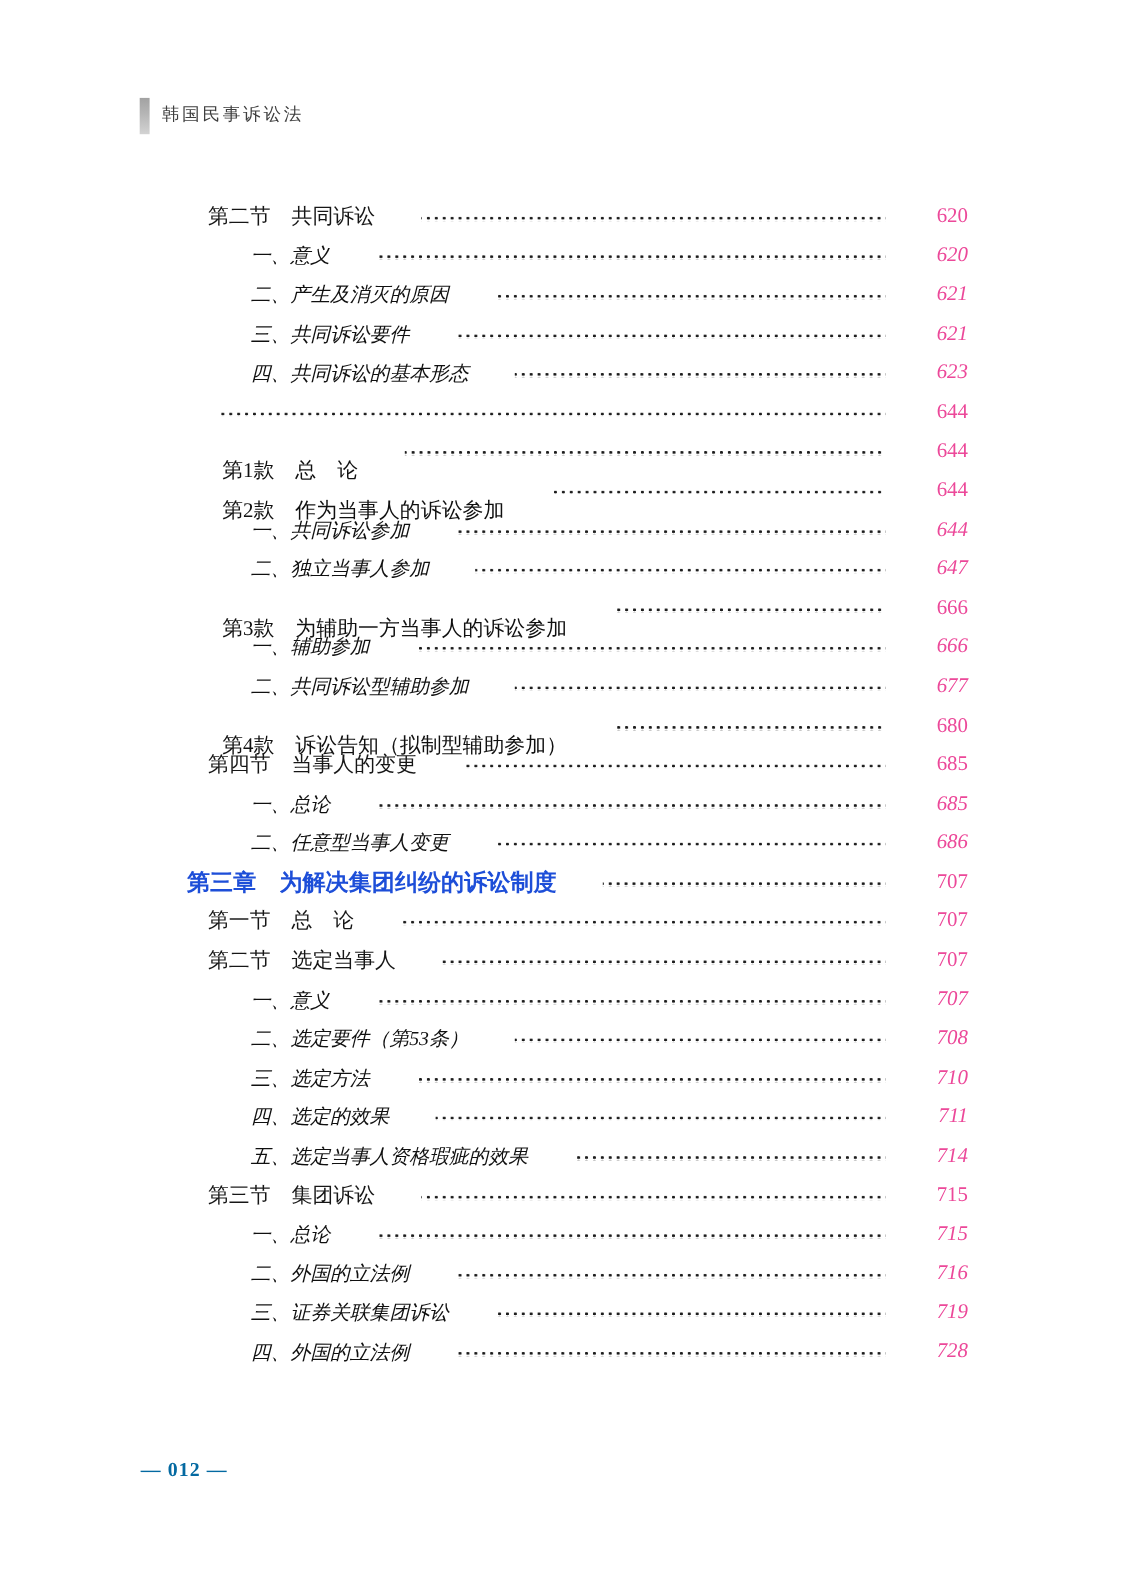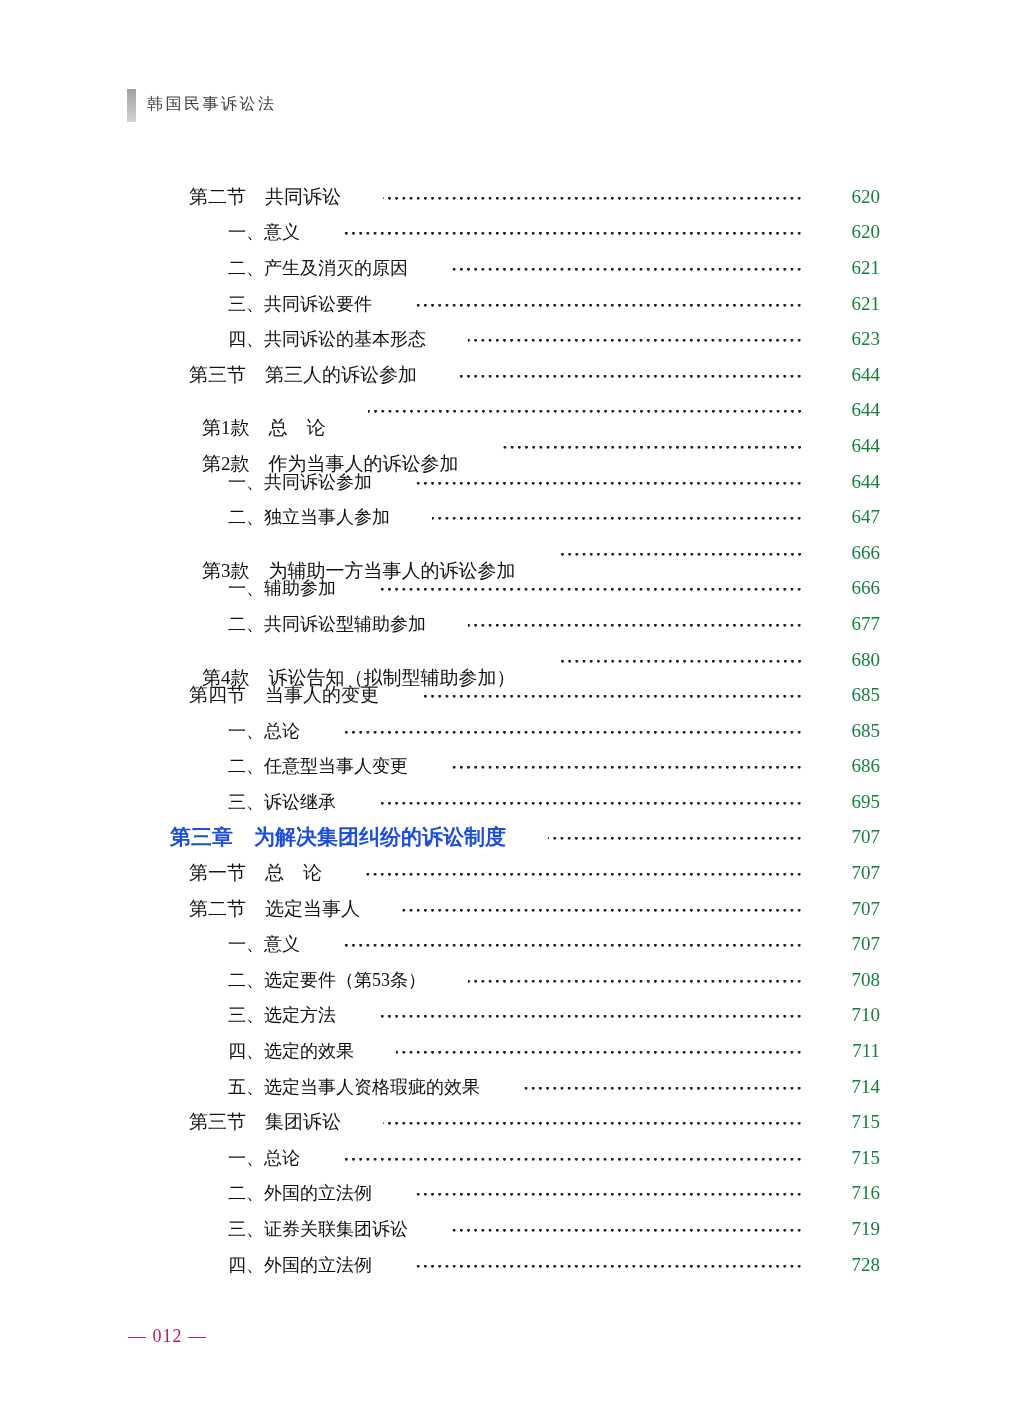--- a/index.html
+++ b/index.html
@@ -66,21 +66,21 @@
     font-size: 19px;
     color: #161616;
   }
   .row.sub { padding-left: 32px; }
   .row.sub .label {
     font-family: "Liberation Serif", "DejaVu Serif", serif;
     font-size: 19px;
     color: #101010;
     margin-top: 36px;
   }
-  .row.item { padding-left: 58px; }
+  .row.item { padding-left: 58px; font-style: italic; }
   .row.item .label {
     font-family: "Liberation Serif", "DejaVu Serif", serif;
     font-size: 18px;
     color: #101010;
   }
 
   .leader {
     flex: 1 1 auto;
     min-width: 18px;
     height: 4px;
@@ -91,32 +91,33 @@
     background-size: 7.2px 4px;
     background-repeat: repeat-x;
     background-position: right center;
   }
   .pagenum {
     flex: 0 0 auto;
     min-width: 36px;
     text-align: right;
     font-family: "Liberation Serif", "DejaVu Serif", serif;
     font-size: 19px;
-    color: #15803d;
+    color: #ec4899;
   }
 
   
   .footer {
     position: absolute;
     left: 128px;
     top: 1326px;
     font-family: "Liberation Serif", "DejaVu Serif", serif;
     font-size: 18px;
     letter-spacing: 1px;
-    color: #be185d;
+    color: #0369a1;
+    font-weight: bold;
   }
 </style>
 </head>
 <body>
 
 <div class="page">
 
   <div>
     <span class="header-bar"></span>
     <span class="header-title">韩国民事诉讼法</span>
@@ -148,21 +149,20 @@
   </div>
 
   <div class="row item">
     <span class="label">四、共同诉讼的基本形态</span>
     <span class="leader"></span>
     <span class="pagenum">623</span>
   </div>
 
 
   <div class="row section">
-    <span class="label">第三节　第三人的诉讼参加</span>
     <span class="leader"></span>
     <span class="pagenum">644</span>
   </div>
 
   <div class="row sub">
     <span class="label">第1款　总　论</span>
     <span class="leader"></span>
     <span class="pagenum">644</span>
   </div>
 
@@ -219,25 +219,20 @@
     <span class="leader"></span>
     <span class="pagenum">685</span>
   </div>
 
   <div class="row item">
     <span class="label">二、任意型当事人变更</span>
     <span class="leader"></span>
     <span class="pagenum">686</span>
   </div>
 
-  <div class="row item">
-    <span class="label">三、诉讼继承</span>
-    <span class="leader"></span>
-    <span class="pagenum">695</span>
-  </div>
 
   <div class="row chapter">
     <span class="label">第三章　为解决集团纠纷的诉讼制度</span>
     <span class="leader"></span>
     <span class="pagenum">707</span>
   </div>
 
   <div class="row section">
     <span class="label">第一节　总　论</span>
     <span class="leader"></span>

